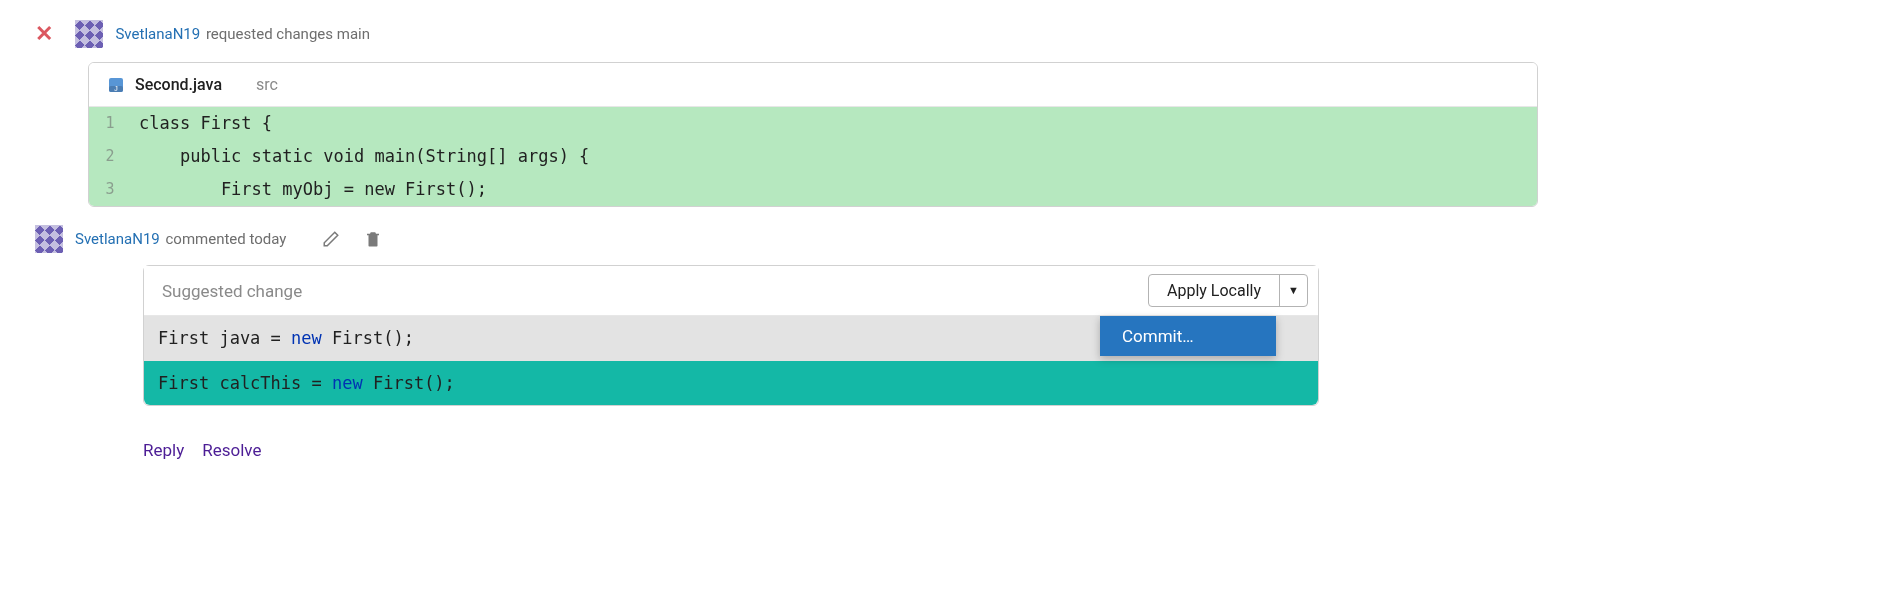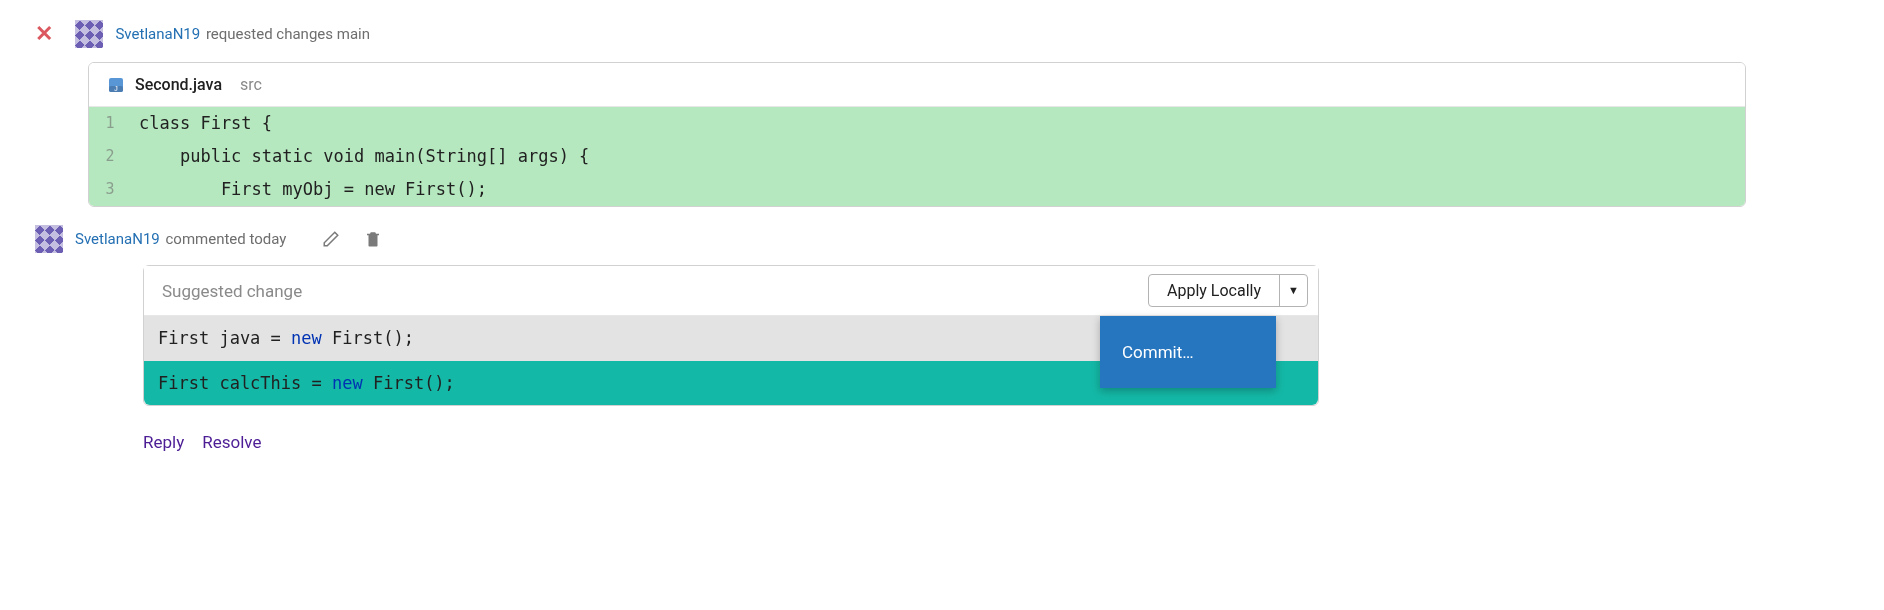--- a/index.html
+++ b/index.html
@@ -49,40 +49,40 @@
       color: #2470b3;
       font-weight: 400;
       cursor: pointer;
     }
     .meta-text { color: #6e6e6e; margin-left: 2px; }
     .code-card {
       margin-left: 53px;
       border: 1px solid #d1d1d1;
       border-radius: 6px;
       overflow: hidden;
-      width: 1658px;
+      width: 1450px;
       margin-bottom: 18px;
     }
     .code-card-header {
       display: flex;
       align-items: center;
       gap: 10px;
       padding: 12px 18px;
       background: #fff;
       border-bottom: 1px solid #e7e7e7;
     }
     .file-icon {
       width: 18px;
       height: 18px;
       display: inline-flex;
       align-items: center;
       justify-content: center;
     }
     .file-name { font-weight: 500; font-size: 16px; }
-    .file-dir { color: #8a8a8a; margin-left: 8px; font-size: 16px; }
+    .file-dir { color: #8a8a8a; margin-left: 24px; font-size: 16px; }
     .code-block { font-family: "SF Mono", Menlo, Consolas, monospace; font-size: 17px; }
     .code-line {
       display: flex;
       align-items: center;
       line-height: 1.95;
     }
     .line-added { background: #b6e8bf; }
     .line-num {
       width: 42px;
       text-align: center;
@@ -104,21 +104,21 @@
       padding: 0 6px;
       display: inline-flex;
     }
     .suggest-card {
       margin-left: 108px;
       border: 1px solid #d1d1d1;
       border-radius: 6px;
       width: 1176px;
       overflow: visible;
       position: relative;
-      margin-bottom: 26px;
+      margin-bottom: 34px;
     }
     .suggest-card-header {
       display: flex;
       align-items: center;
       justify-content: space-between;
       padding: 8px 10px 8px 18px;
       background: #fff;
       border-bottom: 1px solid #e7e7e7;
     }
     .suggest-label { color: #8a8a8a; font-size: 17px; }
@@ -156,21 +156,21 @@
       white-space: pre;
     }
     .sline-old { background: #e3e3e3; }
     .sline-new { background: #14b8a6; border-bottom-left-radius: 6px; border-bottom-right-radius: 6px; }
     .dropdown-menu {
       position: absolute;
       top: 50px;
       right: 42px;
       background: #2675bf;
       color: #fff;
-      padding: 26px 22px;
+      padding: 10px 22px;
       font-size: 17px;
       width: 176px;
       box-shadow: 0 3px 8px rgba(0,0,0,0.25);
       cursor: pointer;
       z-index: 10;
     }
     .actions {
       margin-left: 108px;
       display: flex;
       gap: 18px;

